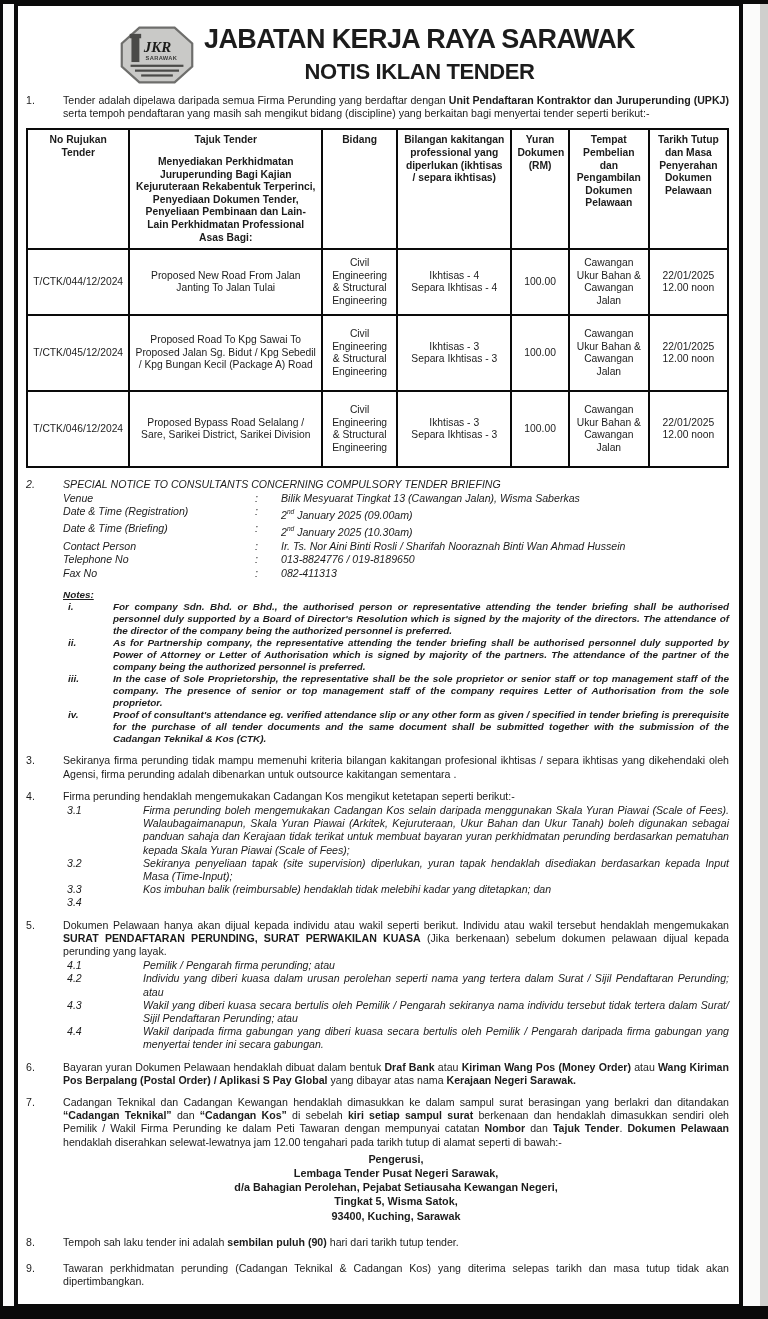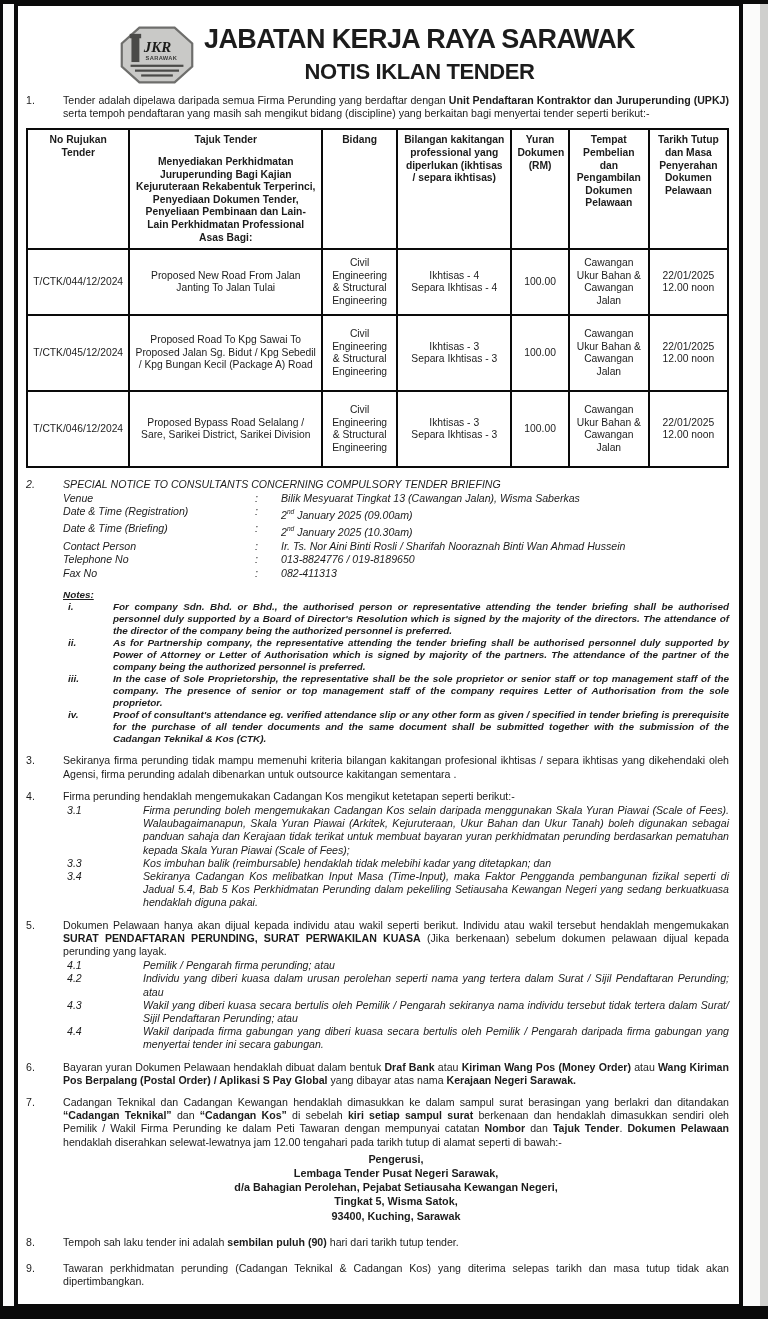--- a/index.html
+++ b/index.html
@@ -216,26 +216,29 @@
     <div class="item bodytext">
       <div class="num">4.</div>
       <div class="body">
         <div style="text-align:justify;"><span>Firma perunding hendaklah mengemukakan Cadangan Kos mengikut ketetapan seperti berikut:-</span></div>
         <div class="subs">
           <div class="sub">
             <div class="snum">3.1</div>
             <div class="stext">Firma perunding boleh mengemukakan Cadangan Kos selain daripada menggunakan Skala Yuran Piawai (Scale of Fees). Walaubagaimanapun, Skala Yuran Piawai (Arkitek, Kejuruteraan, Ukur Bahan dan Ukur Tanah) boleh digunakan sebagai panduan sahaja dan Kerajaan tidak terikat untuk membuat bayaran yuran perkhidmatan perunding berdasarkan pematuhan kepada Skala Yuran Piawai (Scale of Fees);</div>
           </div>
           <div class="sub">
+            <div class="snum">3.2</div>
+            <div class="stext">Sekiranya penyeliaan tapak (site supervision) diperlukan, yuran tapak hendaklah disediakan berdasarkan kepada Input Masa (Time-Input);</div>
+          </div>
+          <div class="sub">
             <div class="snum">3.3</div>
             <div class="stext">Kos imbuhan balik (reimbursable) hendaklah tidak melebihi kadar yang ditetapkan; dan</div>
           </div>
           <div class="sub">
             <div class="snum">3.4</div>
-            <div class="stext">Sekiranya Cadangan Kos melibatkan Input Masa (Time-Input), maka Faktor Pengganda pembangunan fizikal seperti di Jadual 5.4, Bab 5 Kos Perkhidmatan Perunding dalam pekeliling Setiausaha Kewangan Negeri yang sedang berkuatkuasa hendaklah diguna pakai.</div>
           </div>
         </div>
       </div>
     </div>
 
     <div class="item bodytext">
       <div class="num">5.</div>
       <div class="body">
         <div style="text-align:justify;"><span>Dokumen Pelawaan hanya akan dijual kepada individu atau wakil seperti berikut. Individu atau wakil tersebut hendaklah mengemukakan </span><span style="font-weight: bold;">SURAT PENDAFTARAN PERUNDING, SURAT PERWAKILAN KUASA</span><span> (Jika berkenaan) sebelum dokumen pelawaan dijual kepada perunding yang layak.</span></div>
         <div class="subs">

